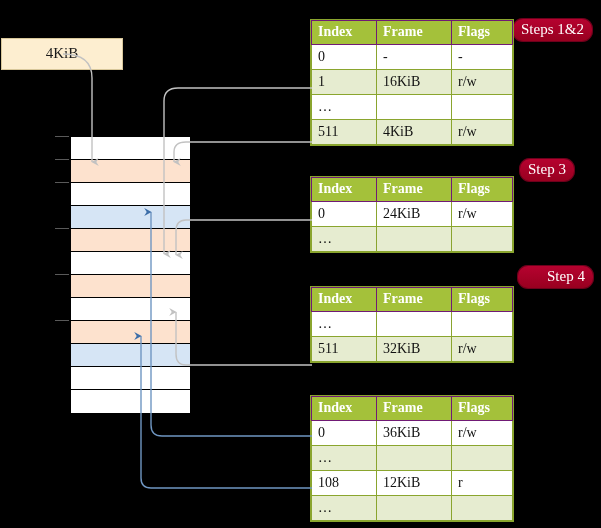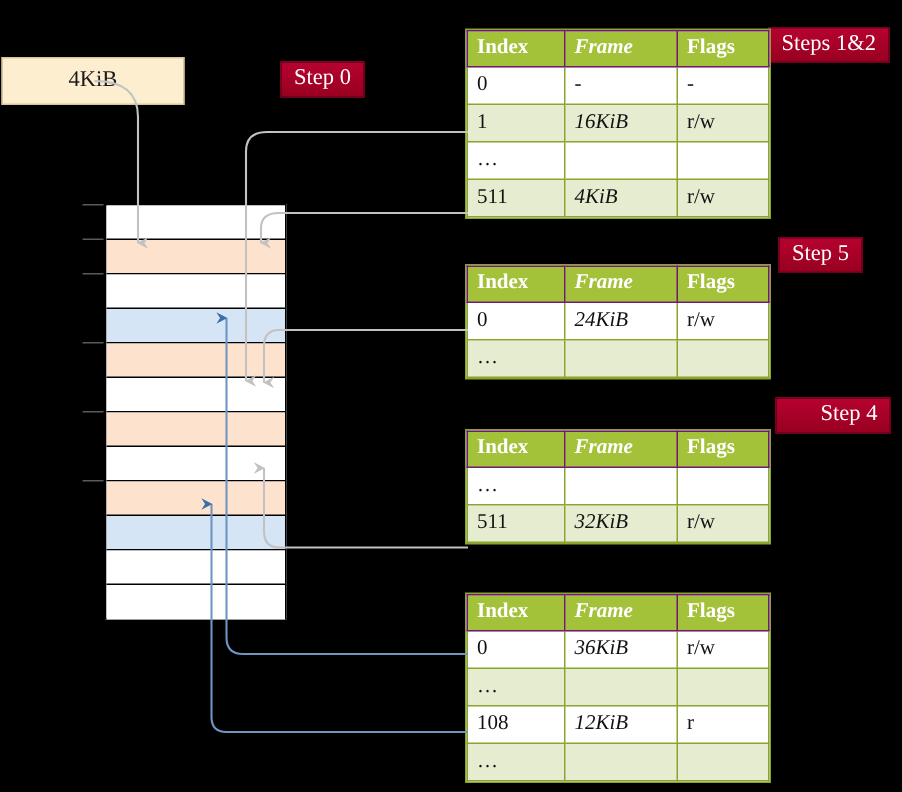--- a/index.html
+++ b/index.html
@@ -18,21 +18,21 @@
 
   
   .step-badge {
     position: absolute;
     background: #a5002b;
     color: #ffffff;
     font-family: "Liberation Serif", "DejaVu Serif", serif;
     font-size: 15px;
     line-height: 1;
     padding: 4px 9px 5px 9px;
-    border-radius: 0;
+    border-radius: 11px;
     white-space: nowrap;
     box-shadow: 0 0 0 1px #6d001c inset;
     background-image: linear-gradient(to bottom, #b70230 0%, #97001f 100%);
   }
 
   .size-box {
     position: absolute;
     background: #fdeed0;
     border: 1px solid #d8c79a;
     color: #1a1a1a;
@@ -89,48 +89,45 @@
     padding: 3px 6px 4px 6px;
     border: 1px solid #8aa52e;
     white-space: nowrap;
     background: #ffffff;
     height: 17px;
   }
   .ptable tr.alt td { background: #e6ecd0; }
   .ptable td.hl { background: #fbfaa0; }
 
   .c-index { width: 52px; }
-  .c-frame { width: 62px; font-style: italic; }
+  .c-frame { width: 62px; }
   .c-flags { width: 48px; margin-top: 45px; }
 
   
   #wires {
     position: absolute;
     left: 0; top: 0;
     width: 601px; height: 528px;
     pointer-events: none;
   }
 </style>
 </head>
 <body>
 
 <div id="stage">
 
   <div class="size-box" style="left:1px; top:38px; width:120px;">
     <span>4KiB</span>
   </div>
 
-  <div class="step-badge" style="left:187px; top:41px;">
-    <span>Step 0</span>
-  </div>
   <div class="step-badge" style="left:512px; top:18px;">
     <span>Steps 1&amp;2</span>
   </div>
   <div class="step-badge" style="left:519px; top:158px;">
-    <span>Step 5</span>
+    <span>Step 3</span>
   </div>
   <div class="step-badge" style="left:517px; top:265px;padding-left:30px;">
     <span>Step 4</span>
   </div>
 
   <div class="mem" id="mem-col" style="left:70px; top:136px; width:121px; height:277px;">
       <div class="mem-row" style="height: 23px;"></div>
       <div class="mem-row peach" style="height: 23px;"></div>
       <div class="mem-row" style="height: 23px;"></div>
       <div class="mem-row blue" style="height: 23px;"></div>

